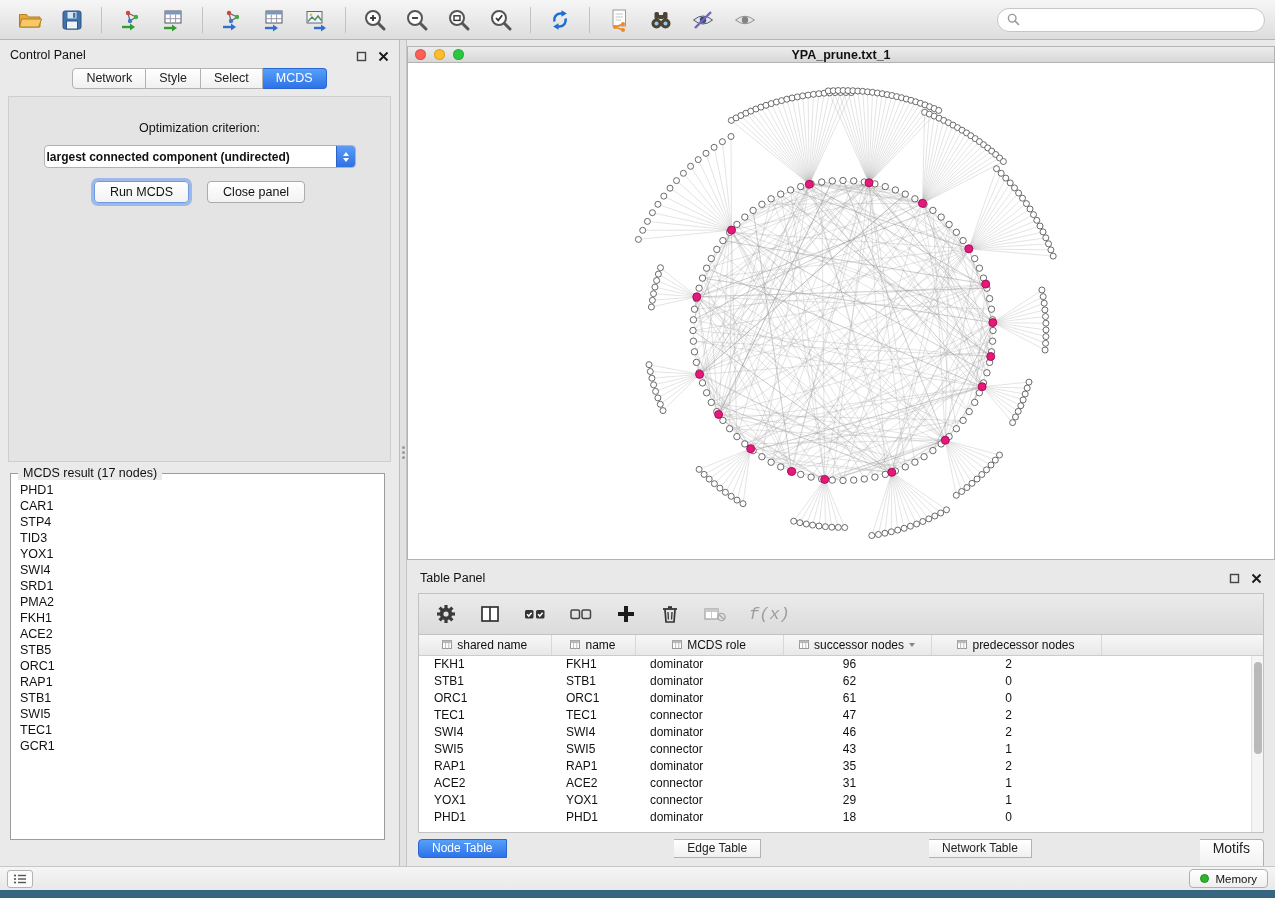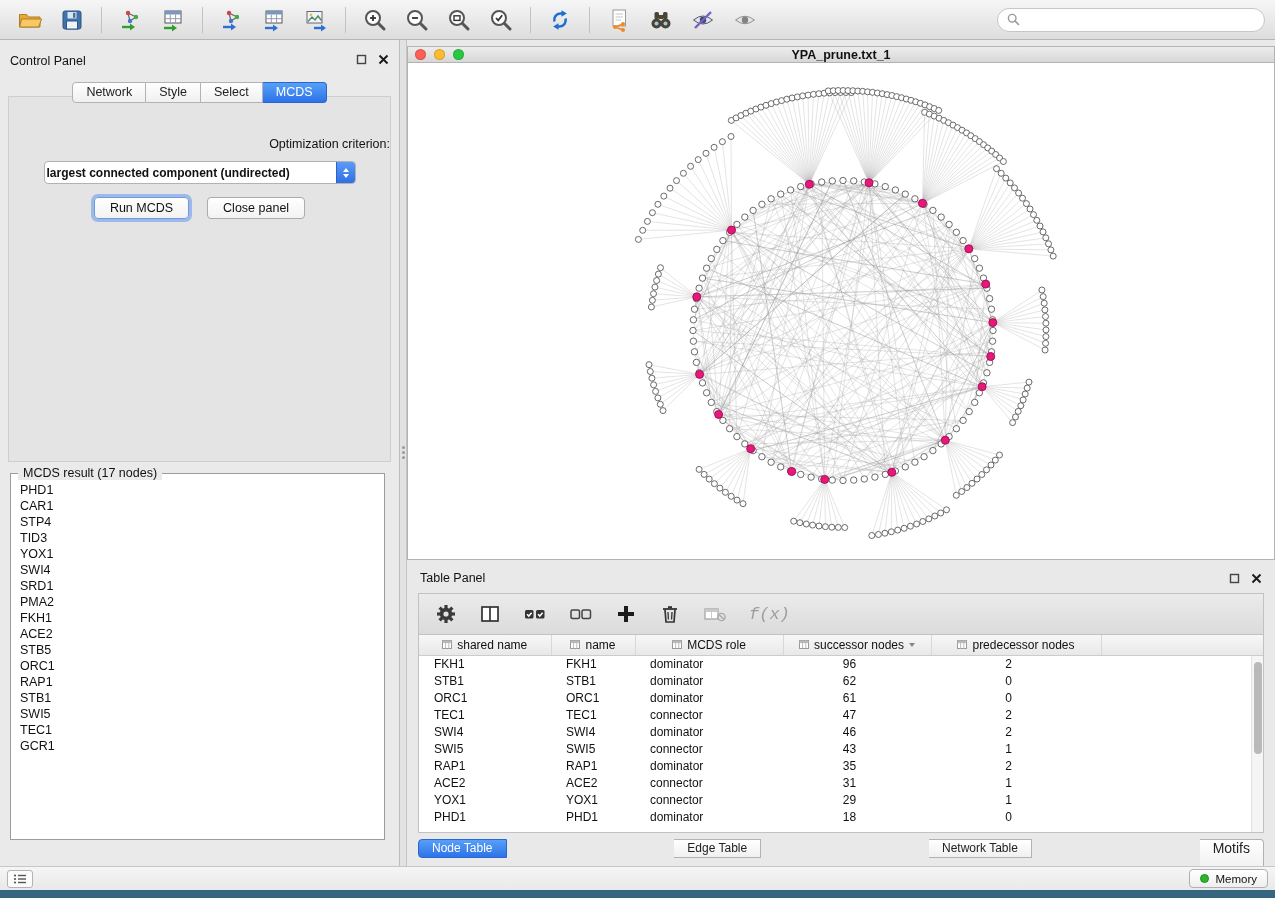--- a/index.html
+++ b/index.html
@@ -18,31 +18,31 @@
   .tbtn { width:40px; height:32px; display:flex; align-items:center; justify-content:center; border-radius:4px; }
   .sep { width:1px; height:26px; background:#c2c2c2; margin:0 7px; }
   .search-box { margin-left:auto; width:268px; height:24px; background:#fff;
     border:1px solid #c6c6c6; border-radius:12px; display:flex; align-items:center;
     padding:0 9px; gap:6px; }
   .search-box input { border:none; outline:none; flex:1; font-size:12px; background:transparent; font-family:inherit; }
 
   
   .left-dock { position:absolute; left:0; top:40px; width:400px; height:826px;
     background:#eaeaea; border-right:1px solid #bdbdbd; }
-  .dock-header { height:22px; margin-top:14px; display:flex; align-items:flex-start; padding:0 10px; font-size:12.5px; }
+  .dock-header { height:22px; margin-top:0; display:flex; align-items:flex-end; padding:0 10px; font-size:12.5px; }
   .win-icons { margin-left:auto; display:flex; gap:11px; align-items:center; }
   .cp-tabs { display:flex; justify-content:center; margin-top:6px; position:relative; z-index:2; }
   .seg-tab { height:21px; line-height:19px; padding:0 13px; font-size:12.5px; color:#222;
     background:linear-gradient(#ffffff,#f0f0f0); border:1px solid #b2b2b2; border-left:none; cursor:default; }
   .seg-tab:first-child { border-left:1px solid #b2b2b2; border-radius:4px 0 0 4px; }
   .seg-tab:last-child { border-radius:0 4px 4px 0; }
   .seg-tab.active { background:linear-gradient(#56a0f8,#2e72e8); color:#fff; border-color:#2a66cf; }
   .mcds-pane { position:absolute; left:8px; right:8px; top:56px; height:366px;
     background:#e4e4e4; border:1px solid #cecece; }
-  .opt-label { text-align:right; margin-top:40px; font-size:12.5px; }
+  .opt-label { text-align:center; margin-top:24px; font-size:12.5px; }
   .dropdown { margin:10px auto 0; width:312px; height:23px; background:#fff;
     border:1px solid #b2b2b2; border-radius:4px; display:flex; align-items:center; overflow:hidden; }
   .dropdown .val { flex:1; font-size:12px; padding-left:2px; white-space:nowrap;font-weight:bold; }
   .stepper { width:19px; height:23px; background:linear-gradient(#5d9ef8,#2d6ee2);
     display:flex; flex-direction:column; align-items:center; justify-content:center; gap:2px; border-left:1px solid #2a62c8; }
   .st-up { width:0;height:0;border-left:3.5px solid transparent;border-right:3.5px solid transparent;border-bottom:4.5px solid #fff; }
   .st-down { width:0;height:0;border-left:3.5px solid transparent;border-right:3.5px solid transparent;border-top:4.5px solid #fff; }
   .btn-row { display:flex; justify-content:center; gap:18px; margin-top:13px; }
   .mac-btn { height:22px; padding:0 15px; font-size:12.5px; color:#111; font-family:inherit;
     background:linear-gradient(#ffffff,#f2f2f2); border:1px solid #ababab; border-radius:4px; }

